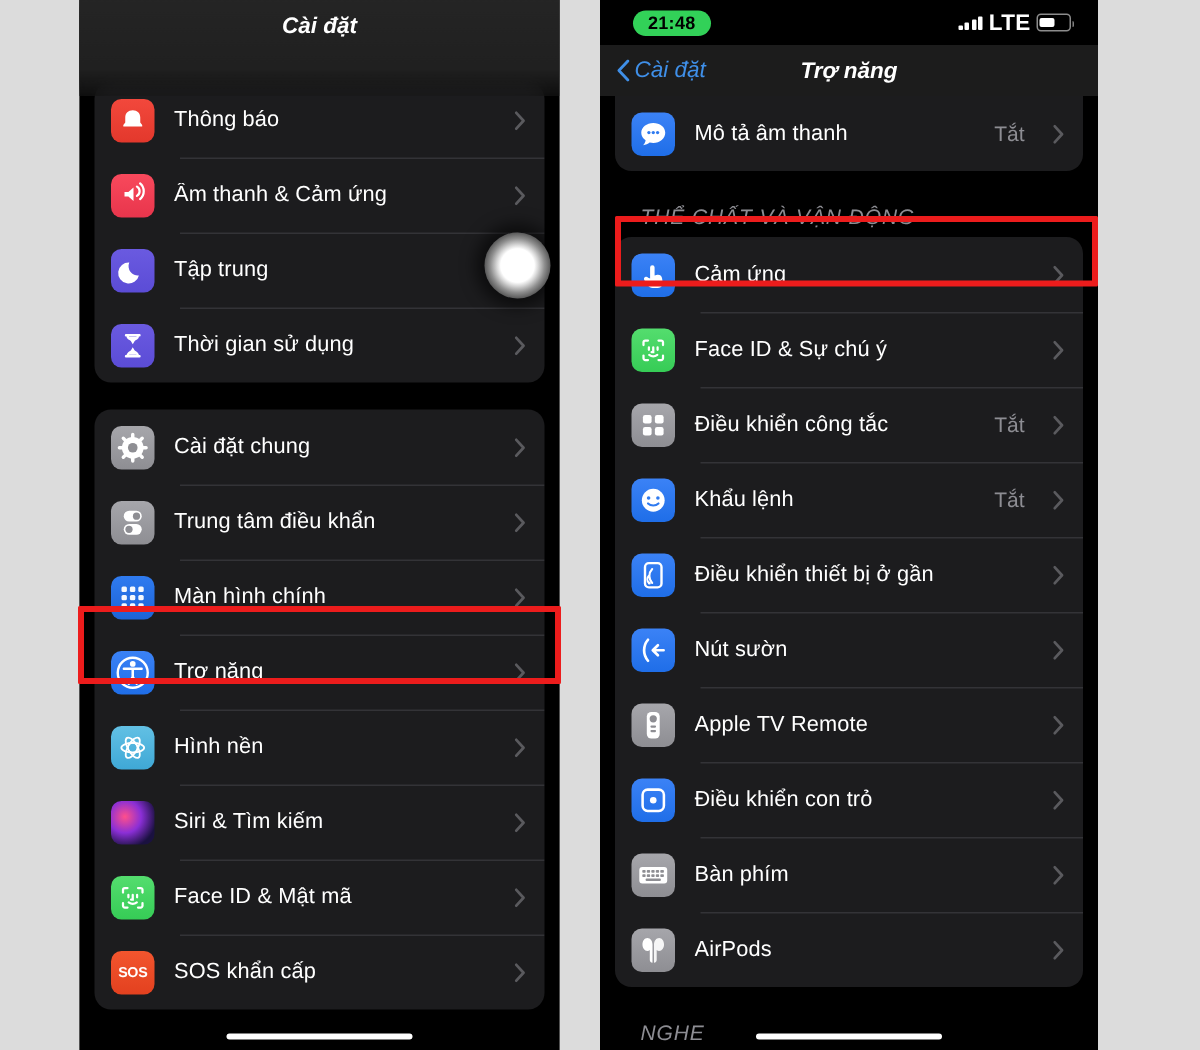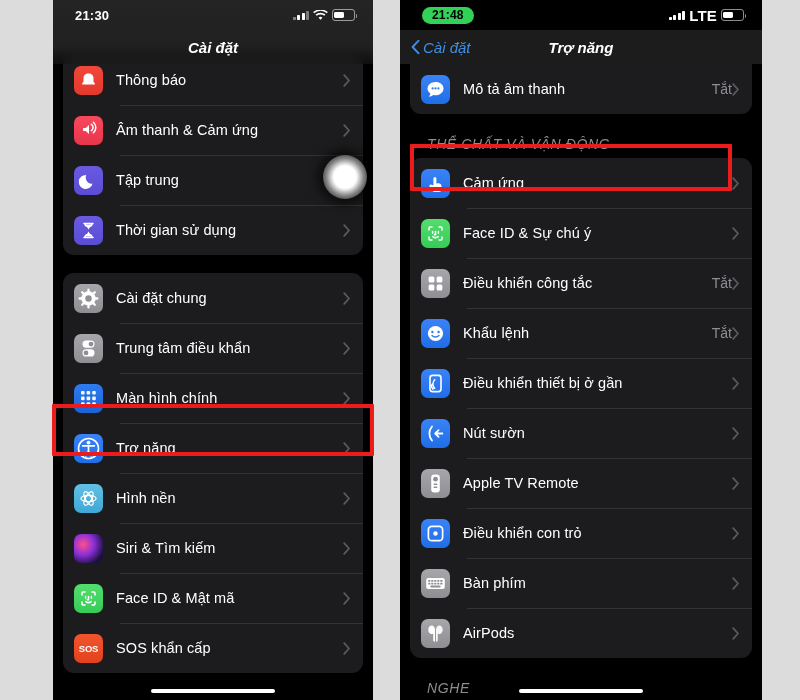--- a/index.html
+++ b/index.html
@@ -11,21 +11,21 @@
   }
   .stage { position: relative; width: 800px; height: 700px; }
 
   
   .phone {
     position: absolute;
     background: #000;
     overflow: hidden;
   }
   #phone-left  { left: 53px;  top: 0; width: 320px; height: 700px; }
-  #phone-right { left: 400px; top: 0; width: 362px; height: 700px; }
+  #phone-right { left: 400px; top: 0; width: 332px; height: 700px; }
 
   .screen { position: relative; width: 100%; height: 100%; background: #000; overflow: hidden; }
 
   
   .statusbar {
     position: relative; height: 30px;
     display: flex; align-items: center; justify-content: space-between;
     padding: 0 18px 0 22px;
     color: #fff; font-size: 13px; font-weight: bold;
     letter-spacing: .2px;
@@ -95,21 +95,21 @@
   }
   .ricon {
     width: 29px; height: 29px; border-radius: 7px; flex: none;
     display: flex; align-items: center; justify-content: center;
     overflow: hidden; position: relative;
   }
   .rlabel {
     flex: 1; color: #fff; font-size: 14.5px; margin-left: 13px;
     white-space: nowrap; overflow: hidden; letter-spacing: .1px;
   }
-  .rvalue { color: #8d8d93; font-size: 14px; margin-right: 0; flex:none; }
+  .rvalue { color: #8d8d93; font-size: 14px; margin-right: 19px; flex:none; }
   .chev { width: 8px; height: 13px; flex: none; opacity: .55; }
 
   .sect-hdr {
     color: #8d8d93; font-size: 14px; letter-spacing: .6px;
     padding: 22px 10px 6px 27px; text-transform: uppercase; font-style: italic;
   }
   .gap { height: 18px; }
 
   
   .home-ind {
@@ -320,39 +320,20 @@
               <svg class="chev" viewBox="0 0 8 13">
                 <path d="M1.2 1.2 6 6.5l-4.8 5.3" stroke="#8d8d93" stroke-width="1.8" fill="none" stroke-linecap="round" stroke-linejoin="round"></path>
               </svg>
             </div>
           </div>
         </div>
 
       <div class="blurtop"></div>
 
       <div style="position:absolute;left:0;right:0;top:0;z-index:7;">
-        <div class="statusbar">
-          <div>21:30</div>
-          <div class="sb-right">
-            <div class="sig dim">
-                <i></i>
-                <i></i>
-                <i></i>
-                <i></i>
-              </div>
-            <div class="wifi">
-              <svg class="ic-svg" viewBox="0 0 16 12">
-                  <path d="M8 10.6 5.9 8.4a3 3 0 0 1 4.2 0zM3.9 6.4a6 6 0 0 1 8.2 0l1.3-1.4a8 8 0 0 0-10.8 0zM1.1 3.5a10 10 0 0 1 13.8 0l1.1-1.2A12 12 0 0 0 0 2.3z" fill="#fff"></path>
-                </svg>
-            </div>
-            <div class="batt">
-                <span></span>
-              </div>
-          </div>
-        </div>
         <div class="navbar">
           <div>Cài đặt</div>
         </div>
       </div>
 
       <div class="assistive"></div>
       <div class="home-ind"></div>
     </div>
   </div>
 

